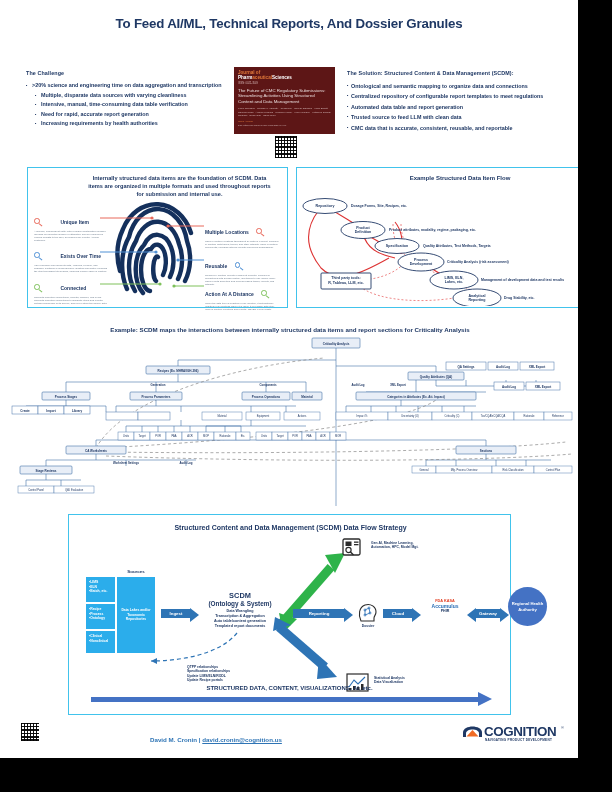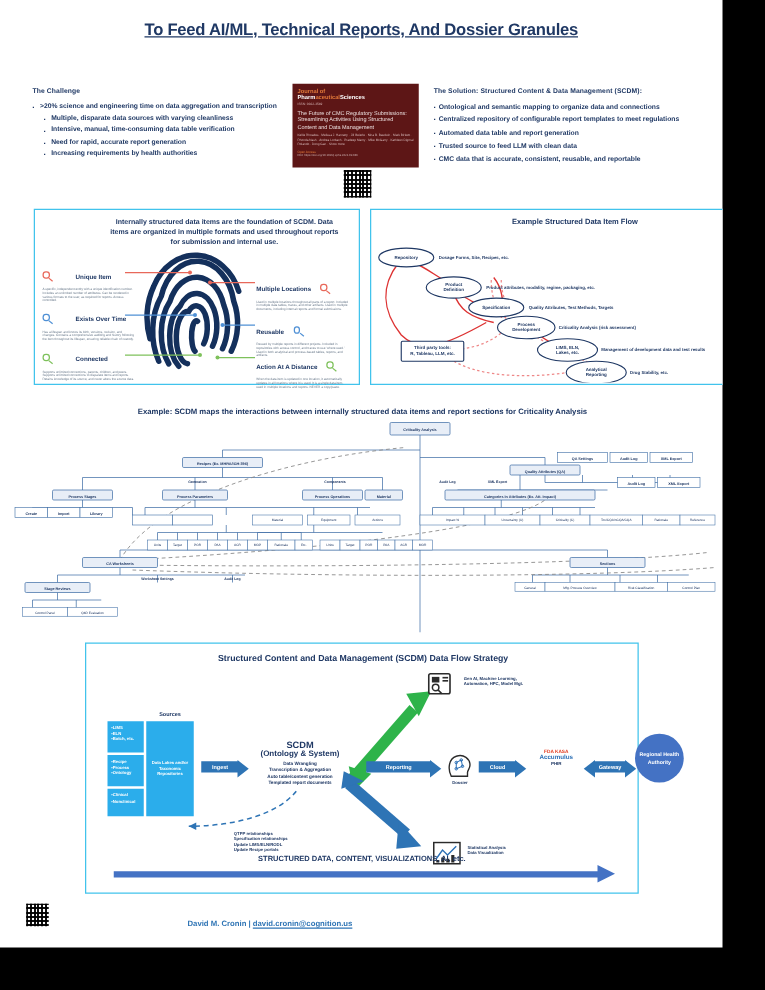--- a/index.html
+++ b/index.html
@@ -1,21 +1,21 @@
 <!DOCTYPE html>
 <html><head>
 <meta charset="utf-8">
 <style>
   html,body{margin:0;padding:0;background:#000;}
   body{width:612px;height:792px;overflow:hidden;font-family:"Liberation Sans",sans-serif;}
   #poster{position:absolute;left:0;top:0;width:578px;height:758px;background:#fff;overflow:hidden;}
   
   #title{position:absolute;left:14px;top:16px;width:550px;text-align:center;color:#1f3864;
          font-weight:bold;font-size:13.3px;line-height:16px;letter-spacing:-.2px;}
-  #title .l2{display:block;text-decoration:underline;}
+  #title .l2{display:block;}
   
   .colhead{font-weight:bold;font-size:5.4px;color:#1f3864;letter-spacing:.1px;}
   #challenge{position:absolute;left:26px;top:70px;width:200px;}
   #solution{position:absolute;left:347px;top:70px;width:232px;}
   ul.bul{list-style:none;margin:5px 0 0 0;padding:0;}
   ul.bul li{font-size:5.4px;color:#1f3864;line-height:9.6px;font-weight:bold;position:relative;padding-left:6px;}
   ul.bul li::before{content:"\25AA";position:absolute;left:0;top:0;font-size:4px;}
   ul.bul li.sub{margin-left:9px;}
   #solution ul.bul li{padding-left:4px;line-height:10.4px;}
   
@@ -533,14 +533,24 @@
     <div id="banner-label">STRUCTURED DATA, CONTENT, VISUALIZATIONS, AI, etc.</div>
     <div id="banner-bar"></div>
     <div id="banner-tip"></div>
   </div>
 
   <div id="qr-footer" class="qr"></div>
   <div id="footer">
     <span>David M. Cronin | </span><a href="#">david.cronin@cognition.us</a>
   </div>
 
+  <div id="logo">
+    <svg class="arch" viewBox="0 0 42 24">
+      <path d="M2,22 L2,13 C2,5 12,1 21,1 C30,1 40,5 40,13 L40,22 Z" fill="#1f3864"></path>
+      <path d="M8,22 L8,15 C8,10 14,7 21,7 C28,7 34,10 34,15 L34,22 Z" fill="#fff"></path>
+      <path d="M21,8 L33,21 L9,21 Z" fill="#f06a23"></path>
+    </svg>
+    <div class="word">COGNITION</div>
+    <div class="reg">®</div>
+    <div class="tag">NAVIGATING PRODUCT DEVELOPMENT</div>
+  </div>
 
 </div>
 
 </body></html>

